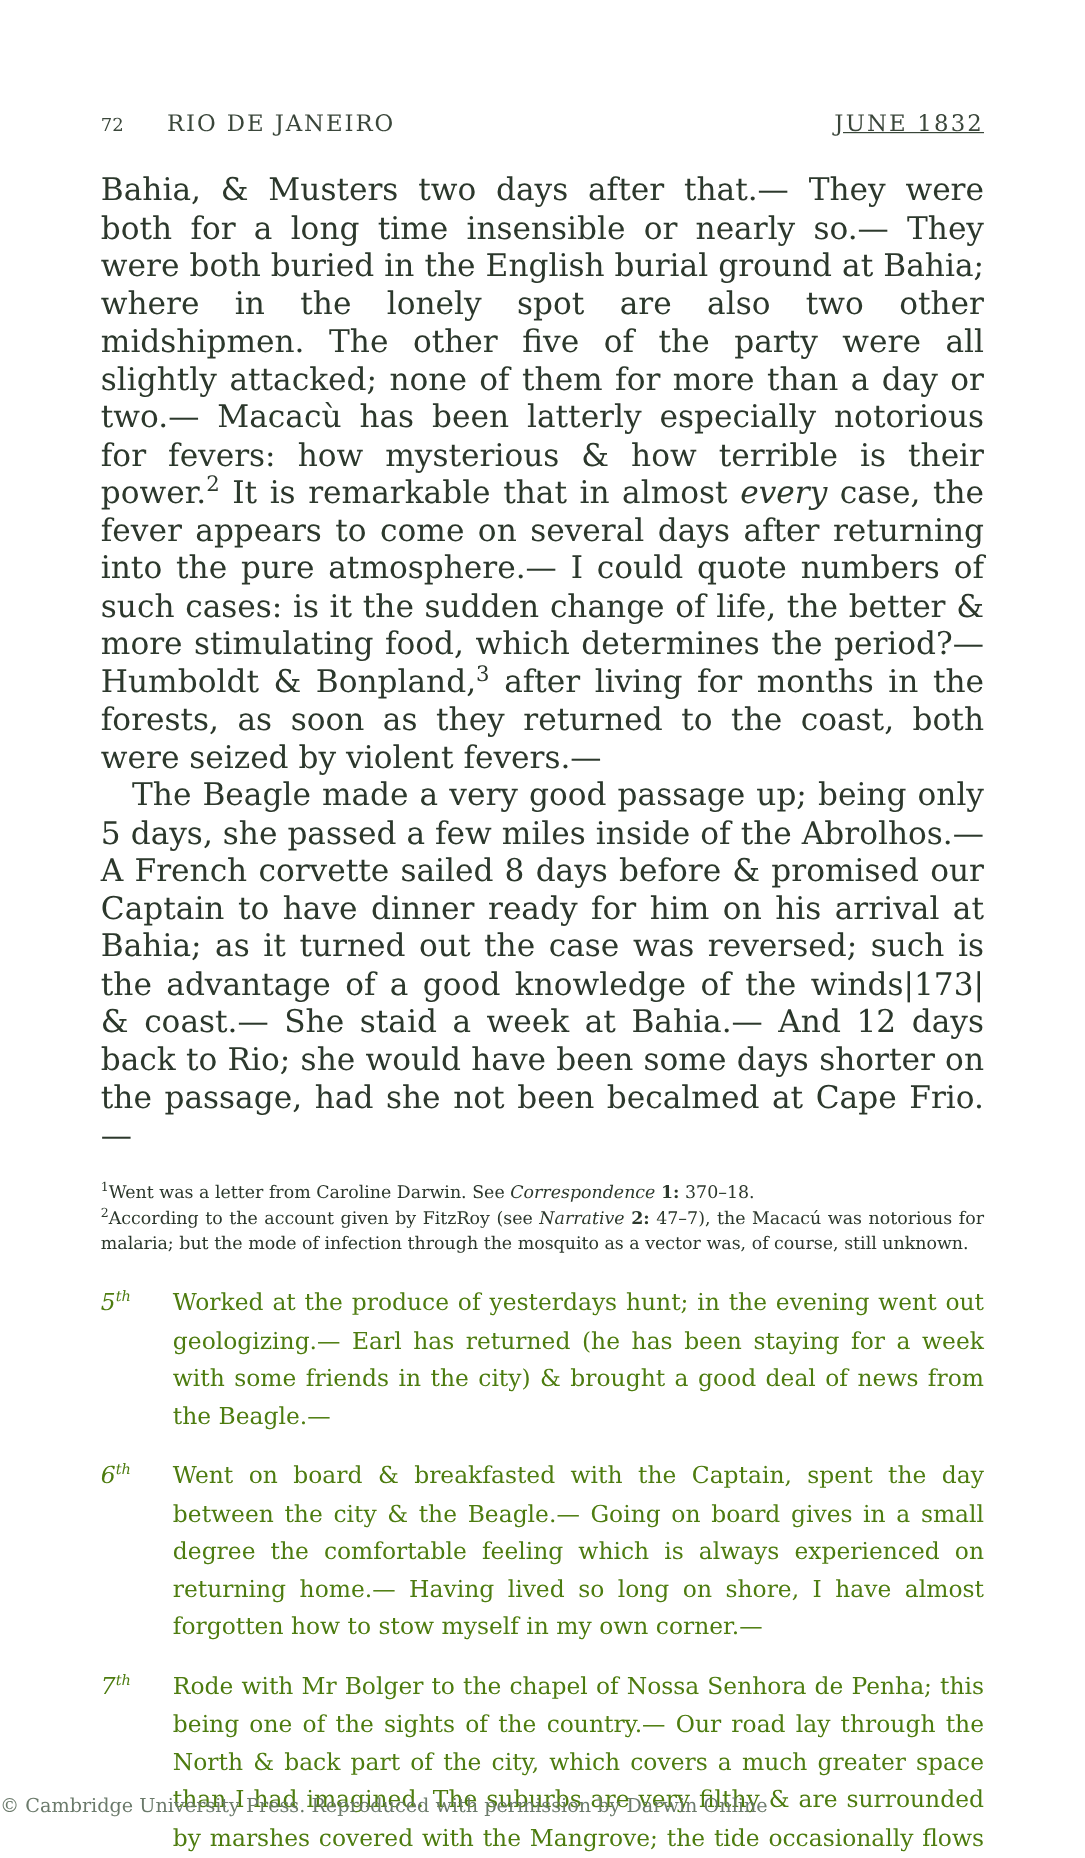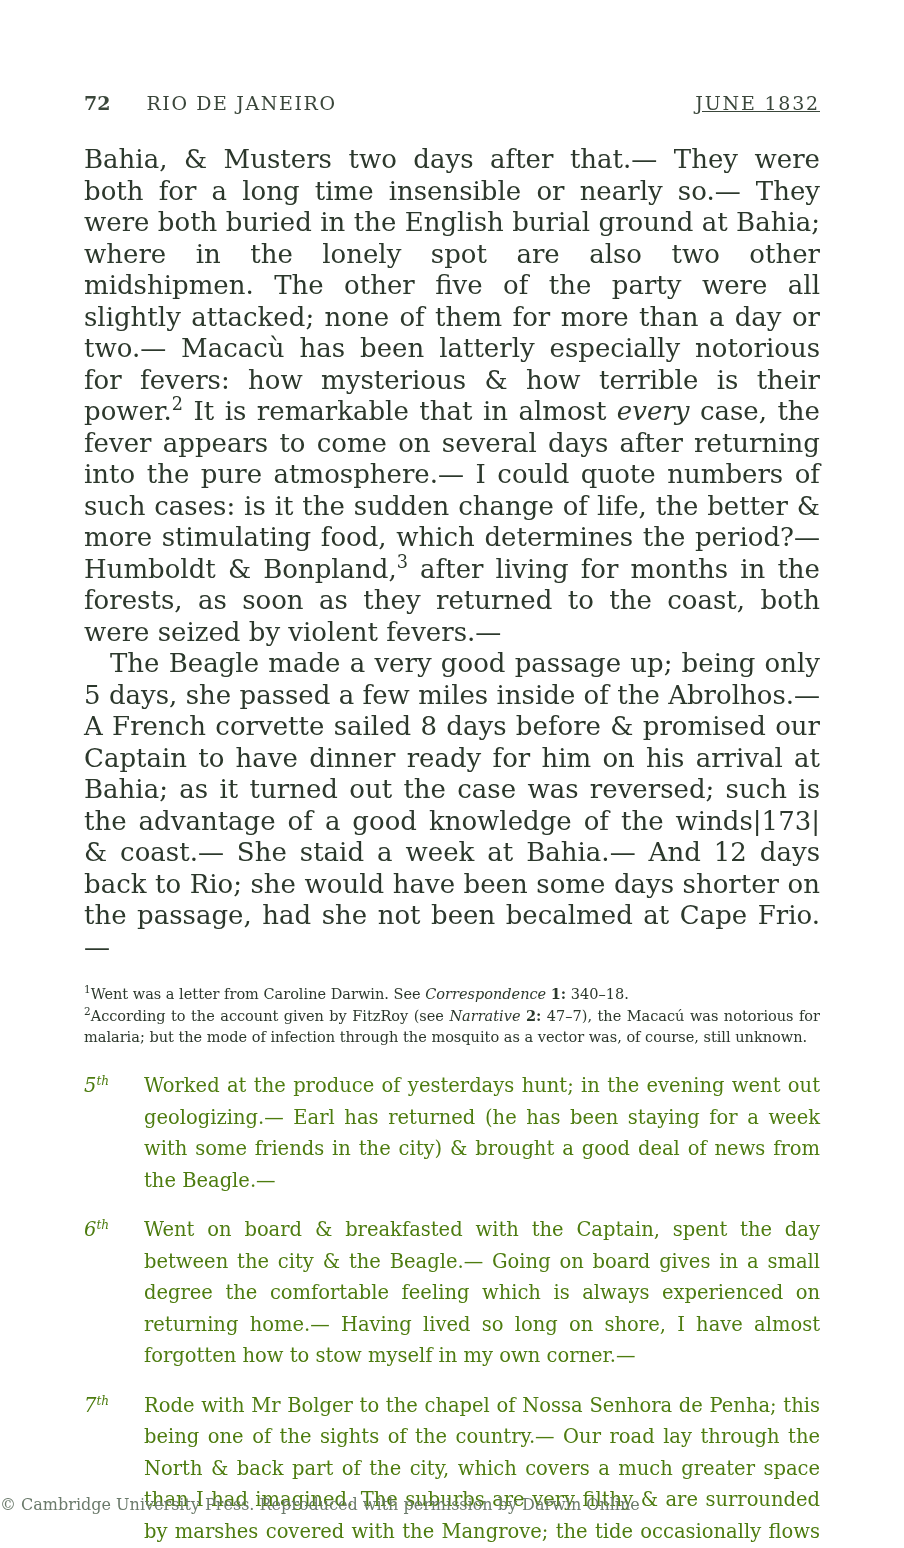--- a/index.html
+++ b/index.html
@@ -26,22 +26,22 @@
   .running-head {
     display: flex;
     align-items: baseline;
     margin-top: 92px;
     font-size: 19px;
     letter-spacing: 1.6px;
     color: #3a463a;
   }
   .folio {
     font-family: "DejaVu Serif", serif;
-    font-weight: bold;
-    font-size: 19px;
+    font-weight: normal;
+    font-size: 15px;
     letter-spacing: 0;
     margin-right: 36px;
   }
   .head-left {
     flex: 0 0 auto;
   }
   .head-right {
     margin-left: auto;
     letter-spacing: 1.8px;
     text-decoration: underline;
@@ -126,21 +126,21 @@
     <span class="head-left">RIO DE JANEIRO</span>
     <span class="head-right">JUNE 1832</span>
   </div>
 
   <div class="body-text">
     <p><span>Bahia, &amp; Musters two days after that.</span><span>— They were both for a long time insensible or nearly so.— They were both buried in the English burial ground at Bahia; where in the lonely spot are also two other midshipmen. The other five of the party were all slightly attacked; none of them for more than a day or two.— Macacù has been latterly especially notorious for fevers: how mysterious &amp; how terrible is their power.</span><sup>2</sup><span> It is remarkable that in almost </span><em>every</em><span> case, the fever appears to come on several days after returning into the pure atmosphere.— I could quote numbers of such cases: is it the sudden change of life, the better &amp; more stimulating food, which determines the period?— Humboldt &amp; Bonpland,</span><sup>3</sup><span> after living for months in the forests, as soon as they returned to the coast, both were seized by violent fevers.—</span></p>
     <p class="indent">The Beagle made a very good passage up; being only 5 days, she passed a few miles inside of the Abrolhos.— A French corvette sailed 8 days before &amp; promised our Captain to have dinner ready for him on his arrival at Bahia; as it turned out the case was reversed; such is the advantage of a good knowledge of the winds|173| &amp; coast.— She staid a week at Bahia.— And 12 days back to Rio; she would have been some days shorter on the passage, had she not been becalmed at Cape Frio.—</p>
   </div>
 
   <div class="footnotes">
-    <p><sup>1</sup><span>Went was a letter from Caroline Darwin. See </span><em>Correspondence</em><span> </span><b>1:</b><span> 340–18.</span></p>
+    <p><sup>1</sup><span>Went was a letter from Caroline Darwin. See </span><em>Correspondence</em><span> </span><b>1:</b><span> 370–18.</span></p>
     <p><sup>2</sup><span>According to the account given by FitzRoy (see </span><em>Narrative</em><span> </span><b>2:</b><span> 47–7), the Macacú was notorious for malaria; but the mode of infection through the mosquito as a vector was, of course, still unknown.</span></p>
   </div>
 
   <div class="entries">
     <div class="entry">
       <span class="daynum"><span>5</span><sup>th</sup></span>
       <span class="etext">Worked at the produce of yesterdays hunt; in the evening went out geologizing.— Earl has returned (he has been staying for a week with some friends in the city) &amp; brought a good deal of news from the Beagle.—</span>
     </div>
     <div class="entry">
       <span class="daynum"><span>6</span><sup>th</sup></span>

